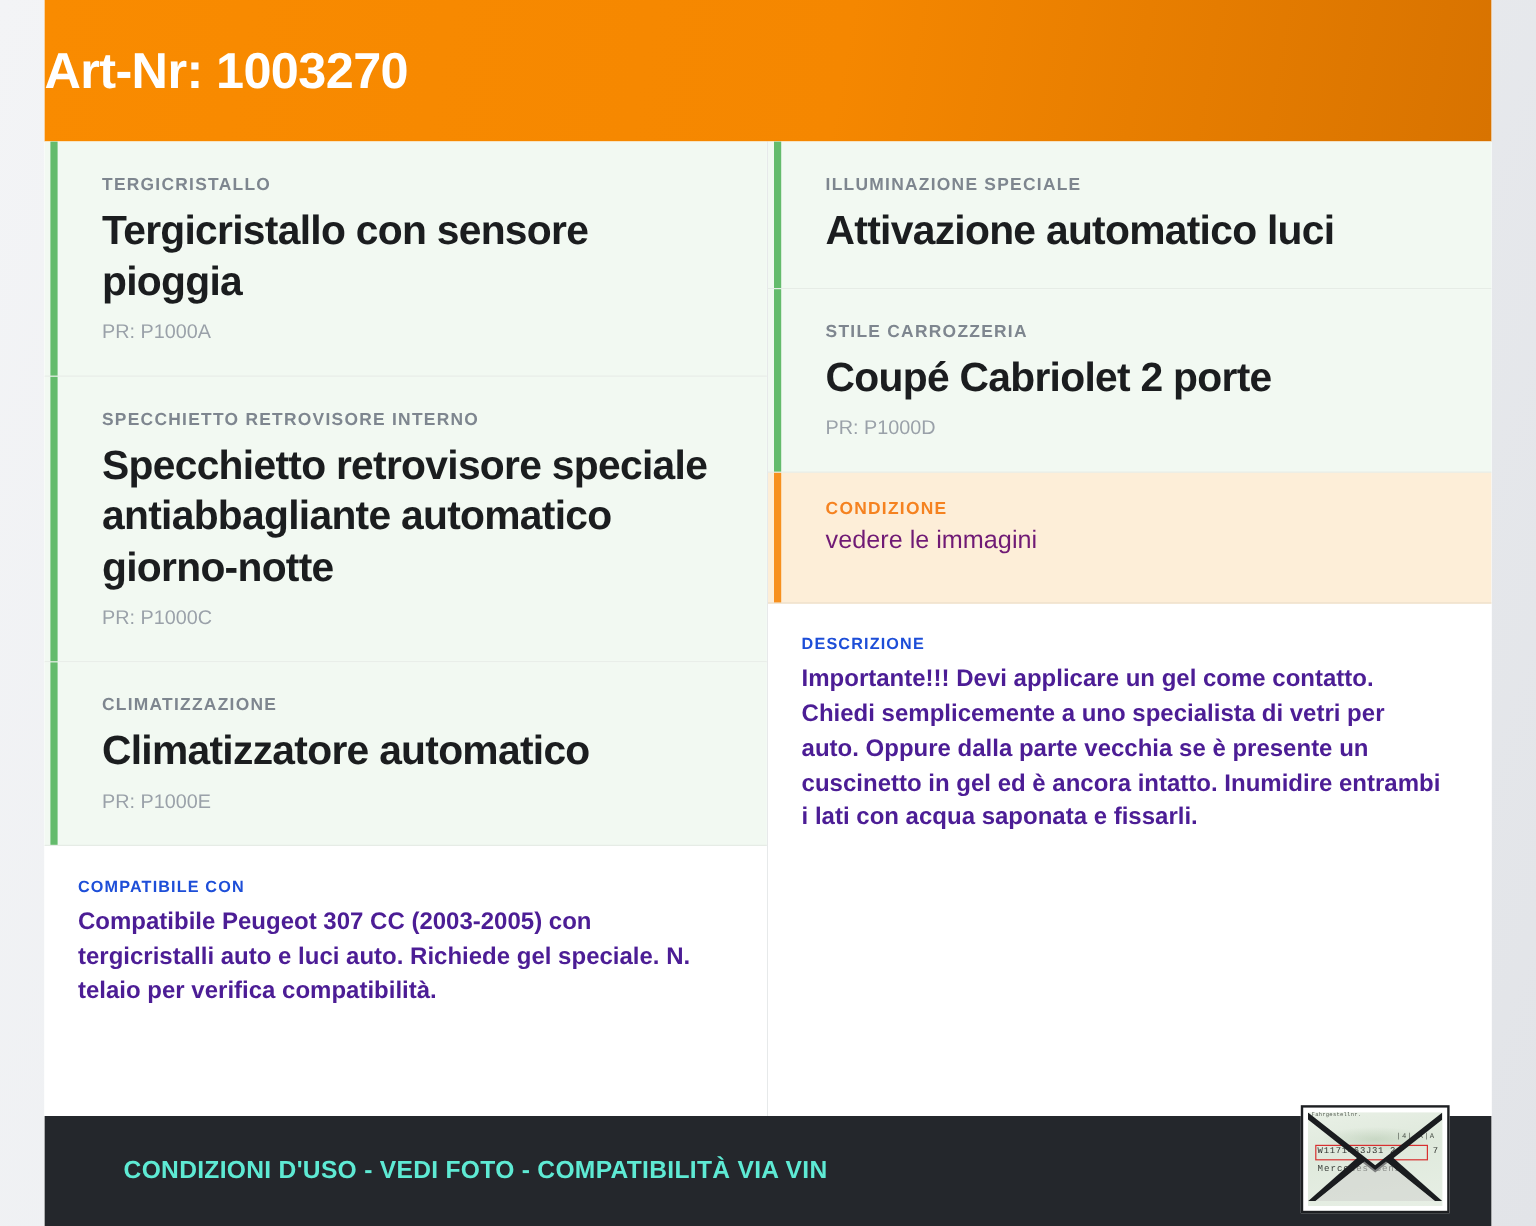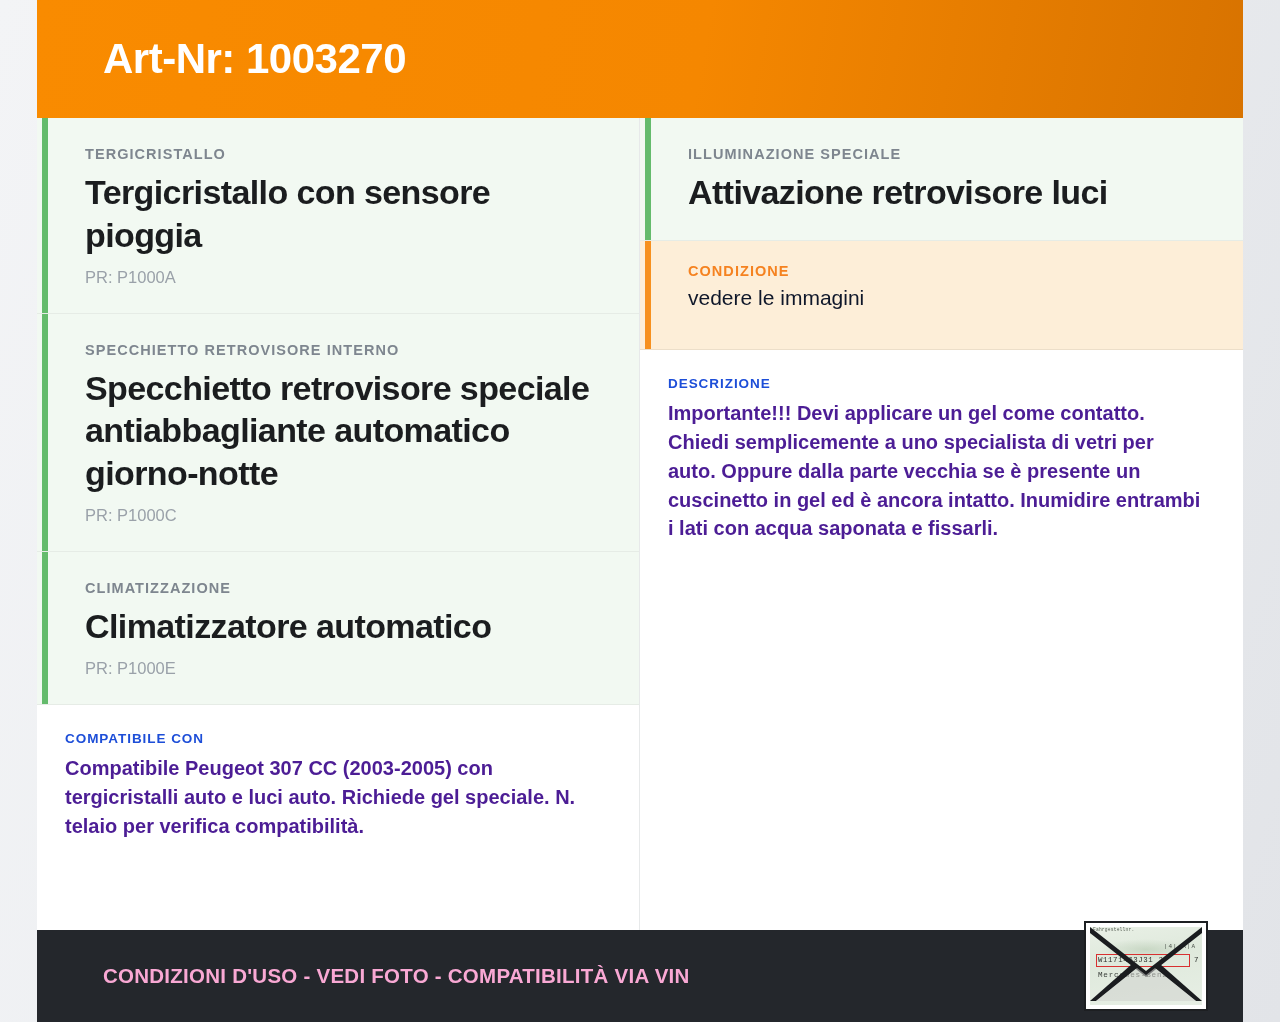--- a/index.html
+++ b/index.html
@@ -35,21 +35,20 @@
     background: linear-gradient(100deg, #f98b00 0%, #f58700 55%, #d87300 100%);
     display: flex;
     align-items: center;
     flex: 0 0 auto;
   }
   .header-title {
     color: #ffffff;
     font-size: 42px;
     font-weight: 700;
     letter-spacing: -0.5px;
-    padding-left: 66px;
   }
 
   
   .body-cols {
     flex: 1 1 auto;
     display: flex;
     align-items: stretch;
     min-height: 0;
   }
   .col {
@@ -94,21 +93,21 @@
   .card-value {
     font-size: 34px;
     font-weight: 700;
     line-height: 1.26;
     color: #1b1d1f;
     letter-spacing: -0.6px;
   }
   .card.condition .card-value {
     font-size: 21px;
     font-weight: 400;
-    color: #0f172a;
+    color: #701a75;
     letter-spacing: 0;
   }
 
   .card-pr {
     margin-top: 11px;
     font-size: 16.5px;
     color: #9aa1a9;
     font-weight: 400;
   }
 
@@ -137,21 +136,21 @@
   
   .footer {
     position: relative;
     height: 92px;
     background: #24272c;
     display: flex;
     align-items: center;
     flex: 0 0 auto;
   }
   .footer-text {
-    color: #f9a8d4;
+    color: #5eead4;
     font-size: 20.5px;
     font-weight: 700;
     letter-spacing: 0.25px;
     padding-left: 66px;
   }
 
   
   .vin-badge {
     position: absolute;
     right: 35px;
@@ -267,23 +266,28 @@
         <div class="plain-text">Compatibile Peugeot 307 CC (2003-2005) con tergicristalli auto e luci auto. Richiede gel speciale. N. telaio per verifica compatibilità.</div>
       </div>
 
       <div class="spacer"></div>
     </div>
 
     <div class="col col-right">
 
       <div class="card">
         <div class="card-label">ILLUMINAZIONE SPECIALE</div>
-        <div class="card-value">Attivazione retrovisore luci</div>
-      </div>
-
+        <div class="card-value">Attivazione automatico luci</div>
+      </div>
+
+      <div class="card">
+        <div class="card-label">STILE CARROZZERIA</div>
+        <div class="card-value">Coupé Cabriolet 2 porte</div>
+        <div class="card-pr">PR: P1000D</div>
+      </div>
 
       <div class="card condition">
         <div class="card-label">CONDIZIONE</div>
         <div class="card-value">vedere le immagini</div>
       </div>
 
       <div class="plain-block">
         <div class="plain-label">DESCRIZIONE</div>
         <div class="plain-text">Importante!!! Devi applicare un gel come contatto. Chiedi semplicemente a uno specialista di vetri per auto. Oppure dalla parte vecchia se è presente un cuscinetto in gel ed è ancora intatto. Inumidire entrambi i lati con acqua saponata e fissarli.</div>
       </div>

